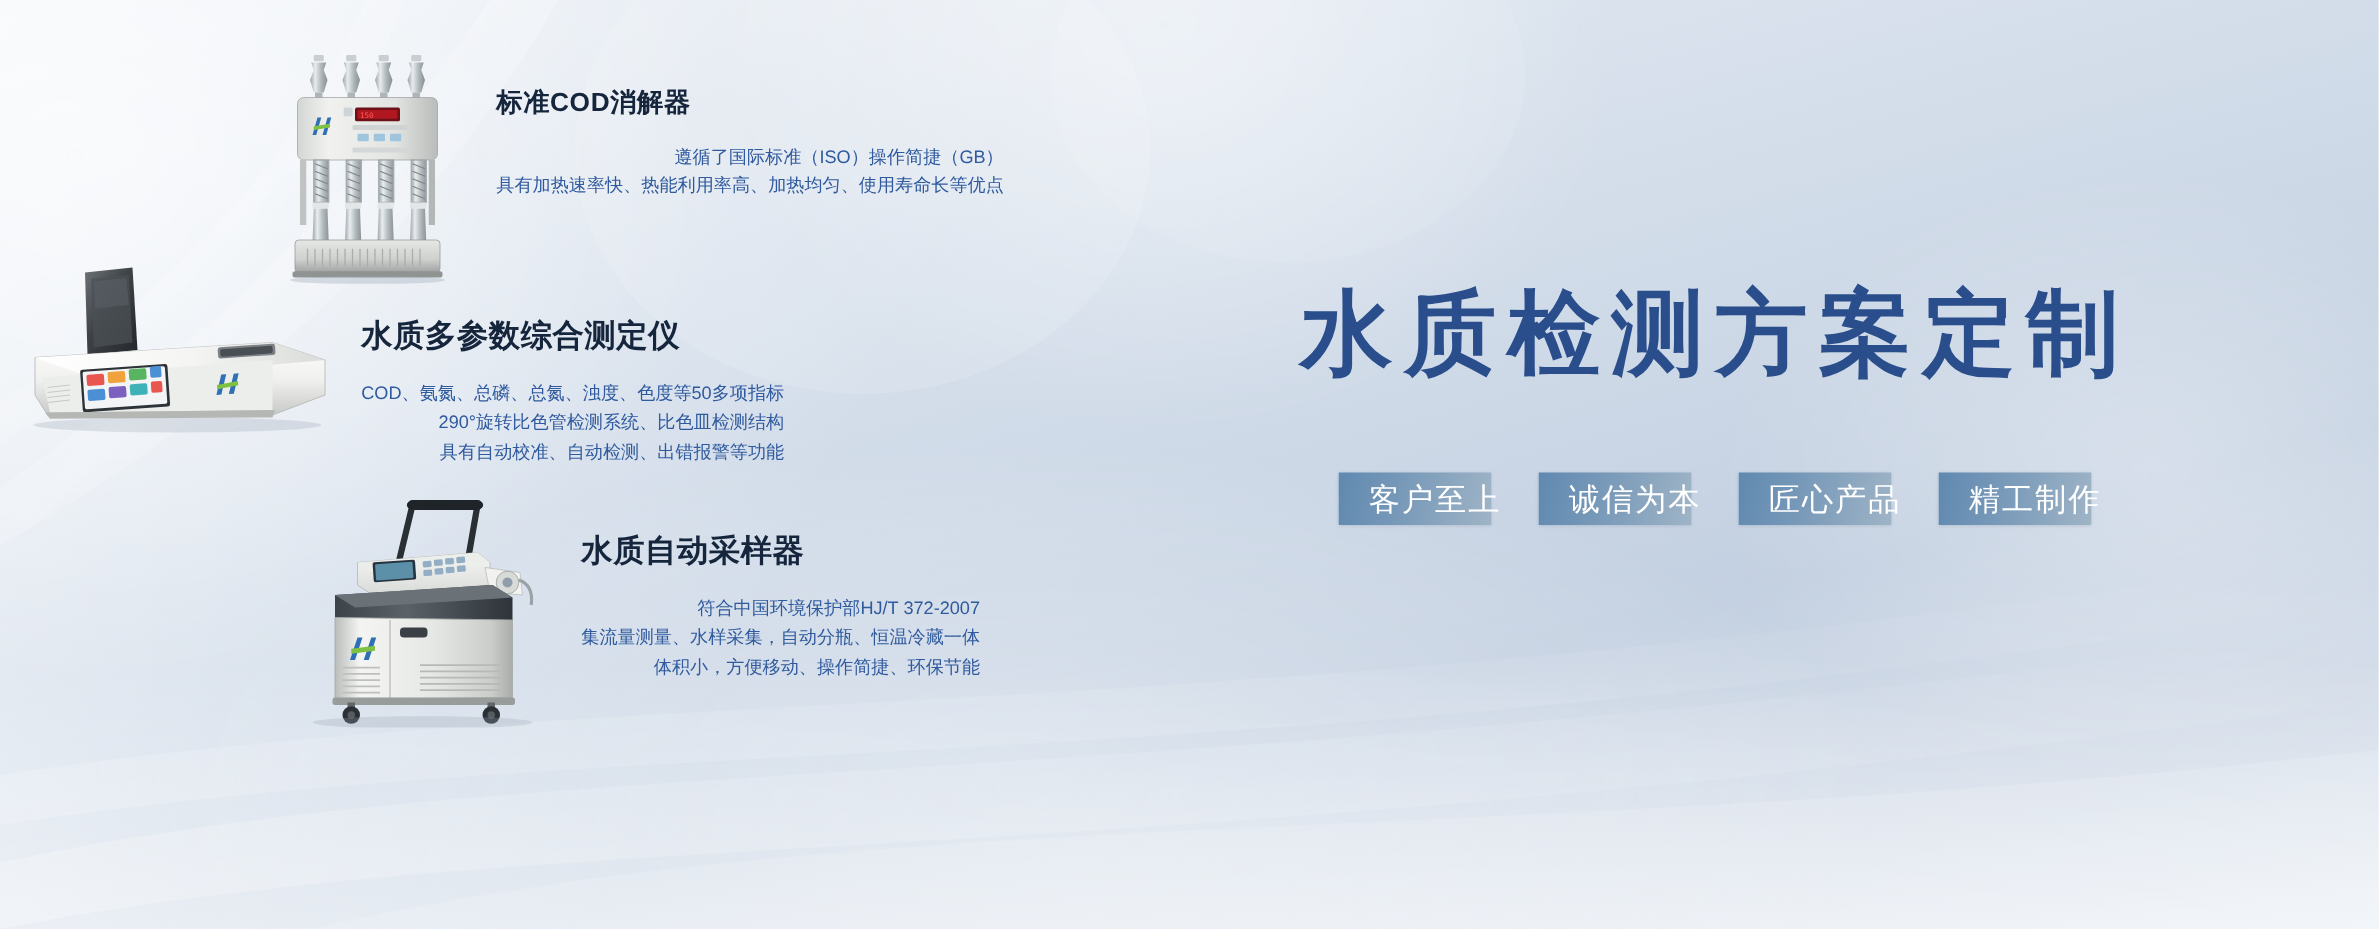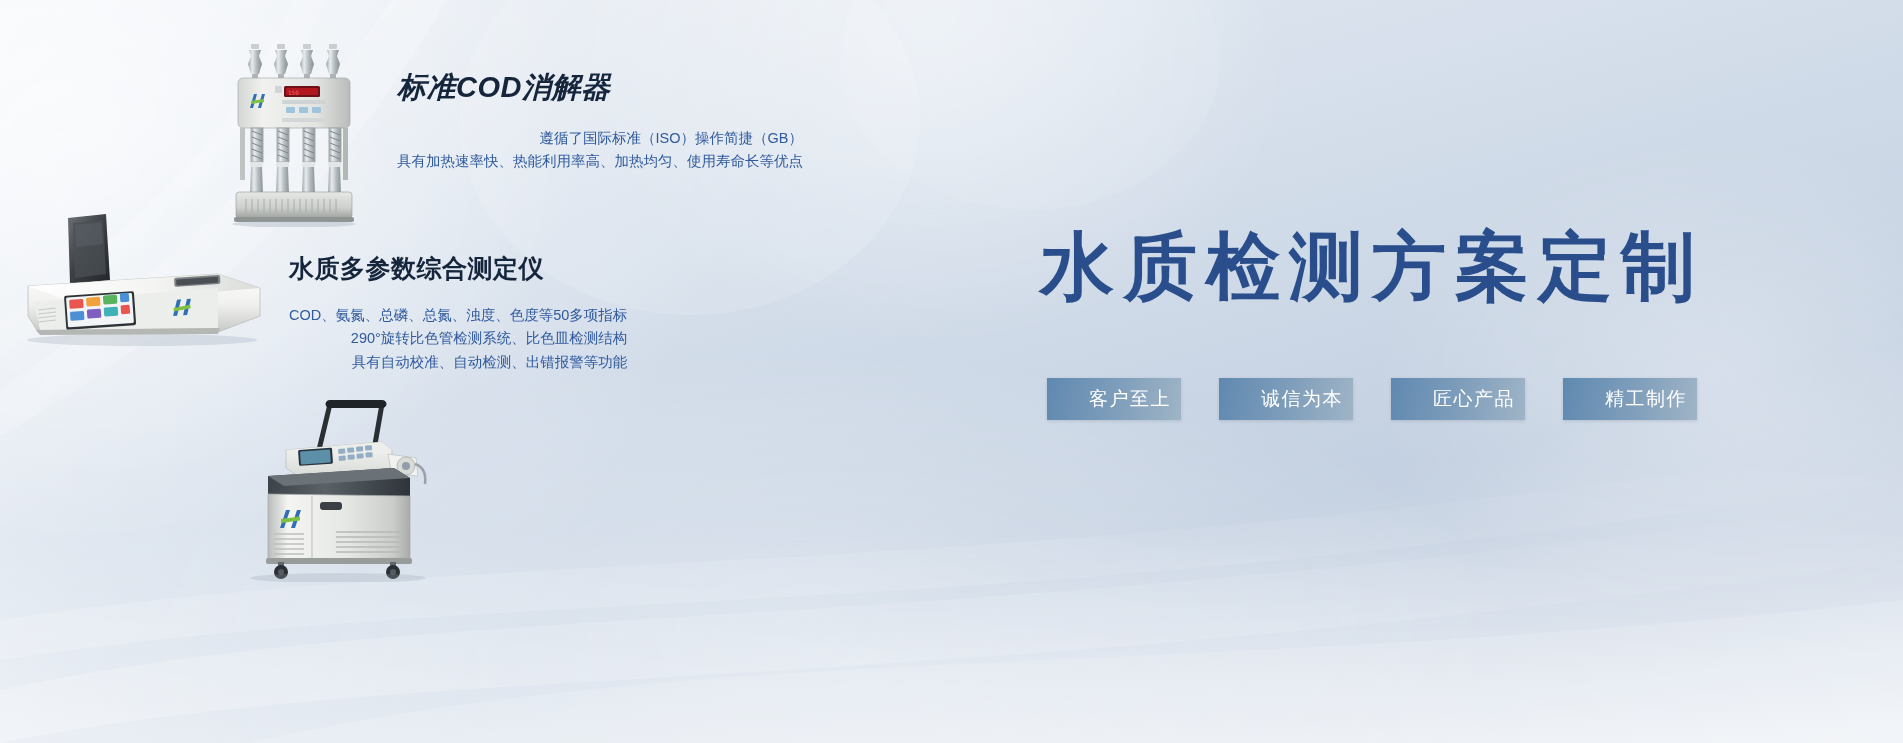--- a/index.html
+++ b/index.html
@@ -91,21 +91,21 @@
     color: #2f5a9e;
     line-height: 1.62;
     white-space: nowrap;
   }
   .product-desc div { text-align: right; }
 
   
   #row-cod { left: 232px; top: 42px; }
   #row-cod .product-photo { width: 130px; height: 175px; }
   #row-cod .product-text { margin-left: 35px; padding-top: 26px; }
-  #row-cod .product-title { font-size: 29px; font-style: italic; }
+  #row-cod .product-title { font-size: 21px; }
   #row-cod .product-desc { font-size: 14.5px; margin-top: 19px; }
 
   
   #row-multi { left: 22px; top: 212px; }
   #row-multi .product-photo { width: 245px; height: 135px; }
   #row-multi .product-text { margin-left: 22px; padding-top: 40px; }
   #row-multi .product-title { font-size: 25px; }
   #row-multi .product-desc { font-size: 14.5px; margin-top: 19px; }
 
   
@@ -136,24 +136,24 @@
   #hero-badges {
     position: absolute;
     left: 22px; top: 378px;
     width: 1010px;
     display: flex;
     justify-content: center;
     gap: 38px;
   }
 
   .badge {
-    width: 134px; height: 42px;
+    width: 122px; height: 42px;
     display: flex; align-items: center; justify-content: center;
     color: #ffffff;
-    font-size: 19px;
+    font-size: 25px;
     letter-spacing: 1.5px;
     background: linear-gradient(100deg, #6089b0 0%, #7c9cba 48%, #9fb4c6 100%);
     box-shadow: 0 1px 3px rgba(40,60,90,0.16);
     white-space: nowrap;
     padding-left: 32px;
   }
 
   
   .dev { position: absolute; left: 0; top: 0; }
 </style>
@@ -465,20 +465,28 @@
             <rect x="36" y="170" width="6" height="6" fill="#60666b"></rect>
             <circle cx="39" cy="180" r="7" fill="#2b3034"></circle>
             <circle cx="39" cy="180" r="3" fill="#555b60"></circle>
             <rect x="148" y="170" width="6" height="6" fill="#60666b"></rect>
             <circle cx="151" cy="180" r="7" fill="#2b3034"></circle>
             <circle cx="151" cy="180" r="3" fill="#555b60"></circle>
           </g>
           <ellipse cx="96" cy="186" rx="88" ry="5" fill="#9aa6b4" opacity=".28"></ellipse>
         </svg>
       </div>
+      <div class="product-text">
+        <div class="product-title">水质自动采样器</div>
+        <div class="product-desc">
+          <div>符合中国环境保护部HJ/T 372-2007</div>
+          <div>集流量测量、水样采集，自动分瓶、恒温冷藏一体</div>
+          <div>体积小，方便移动、操作简捷、环保节能</div>
+        </div>
+      </div>
     </div>
   </div>
 
   <div id="hero">
     <div id="hero-headline">水质检测方案定制</div>
     <div id="hero-badges">
       <div class="badge">客户至上</div>
       <div class="badge">诚信为本</div>
       <div class="badge">匠心产品</div>
       <div class="badge">精工制作</div>

